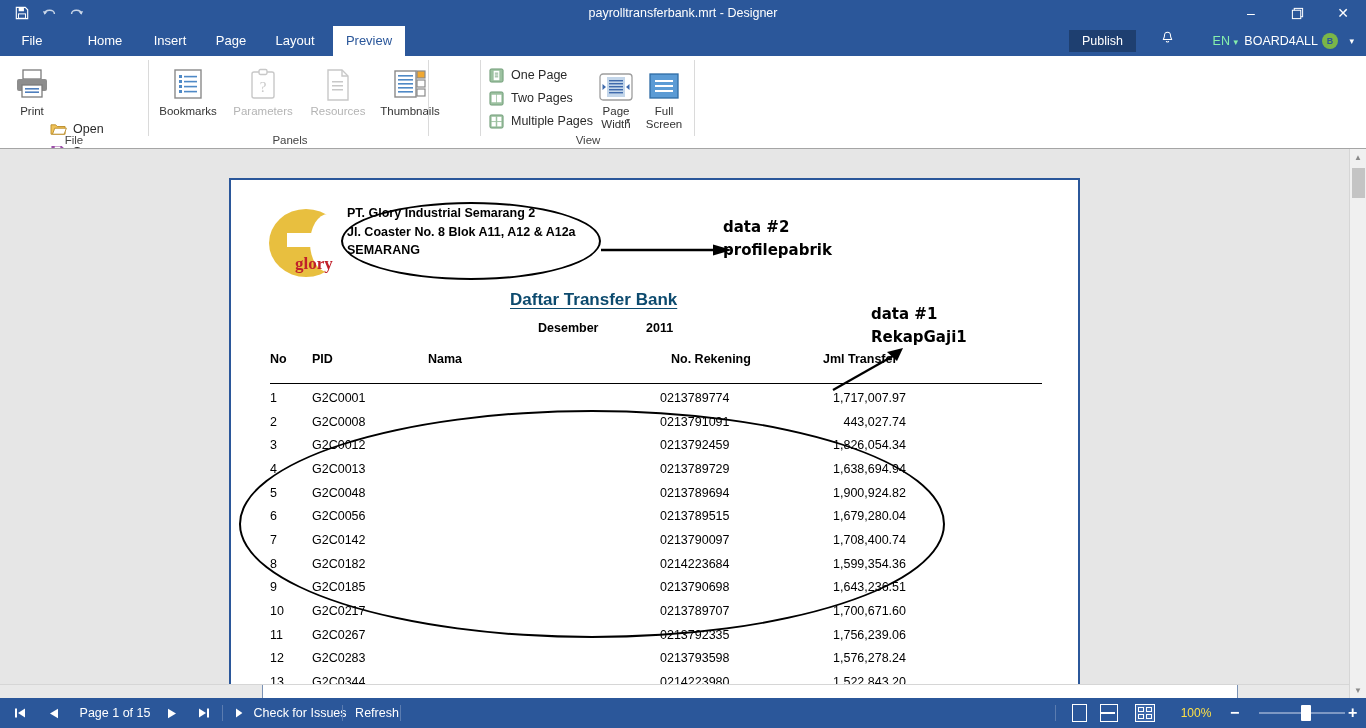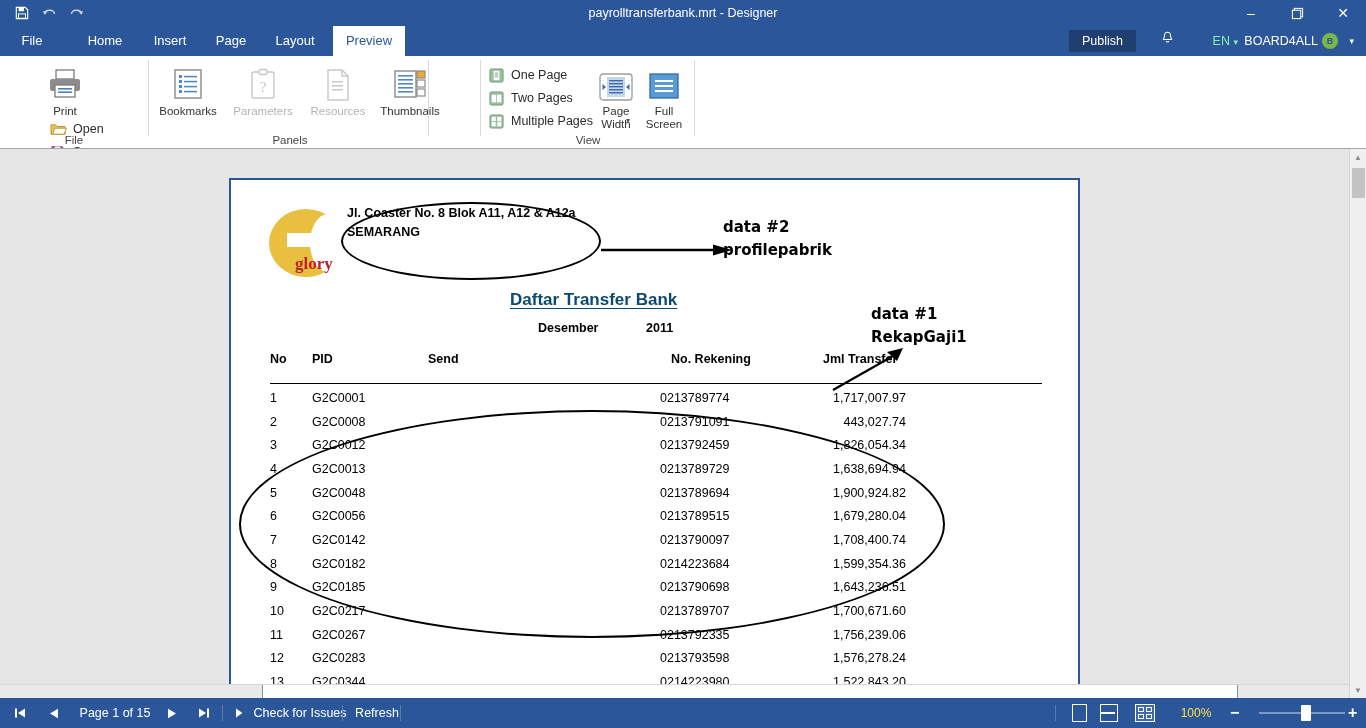--- a/index.html
+++ b/index.html
@@ -285,21 +285,21 @@
     <span style="font-size:9px;">▾</span>
   </div>
   <div class="userlbl">BOARD4ALL</div>
   <div class="avatar">B</div>
   <div class="caret-sm">▾</div>
 </div>
 
 <div class="ribbon">
 
   <div class="rb-group" style="left:0;width:148px;">
-    <div class="big-btn" style="left:0px;top:6px;margin-left:33px;">
+    <div class="big-btn" style="left:0px;top:6px;">
       <div class="glyph">
         <svg width="36" height="34" viewBox="0 0 36 34">
           <rect x="9" y="2" width="18" height="9" fill="#ffffff" stroke="#7b7b7b" stroke-width="1.3"></rect>
           <rect x="3" y="11" width="30" height="12" rx="2" fill="#8d8d8d"></rect>
           <rect x="8" y="17" width="20" height="12" fill="#ffffff" stroke="#7b7b7b" stroke-width="1.3"></rect>
           <rect x="11" y="20" width="14" height="1.6" fill="#4f7fbd"></rect>
           <rect x="11" y="23.4" width="14" height="1.6" fill="#4f7fbd"></rect>
         </svg>
       </div>
       <div class="cap">Print</div>
@@ -498,20 +498,21 @@
 
     <div class="logo">
       <div class="disc"></div>
       <div class="notch2"></div>
       <div class="notch"></div>
       <div class="txt">glory</div>
     </div>
 
     <div class="ell-company"></div>
     <div class="company">
+      <div>PT. Glory Industrial Semarang 2</div>
       <div>Jl. Coaster No. 8 Blok A11, A12 &amp; A12a</div>
       <div>SEMARANG</div>
     </div>
 
     <div class="arrow2">
       <svg width="132" height="12" viewBox="0 0 132 12">
           <line x1="0" y1="6" x2="112" y2="6" stroke="#000" stroke-width="2.4"></line>
           <path d="M112 0.5 L131 6 L112 11.5 Z" fill="#000"></path>
         </svg>
     </div>
@@ -526,21 +527,21 @@
       <div>RekapGaji1</div>
     </div>
 
     <div class="doc-title">Daftar Transfer Bank</div>
     <div class="period-m">Desember</div>
     <div class="period-y">2011</div>
 
     <div class="thead">
       <span class="th th-no">No</span>
       <span class="th th-pid">PID</span>
-      <span class="th th-nama">Send</span>
+      <span class="th th-nama">Nama</span>
       <span class="th th-rek">No. Rekening</span>
       <span class="th th-jml">Jml Transfer</span>
     </div>
     <div class="hrule"></div>
 
     <div id="rows-host">
         <div class="row" style="top: 211px;">
           <span class="c-no">1</span>
           <span class="c-pid">G2C0001</span>
           <span class="c-nama"></span>

